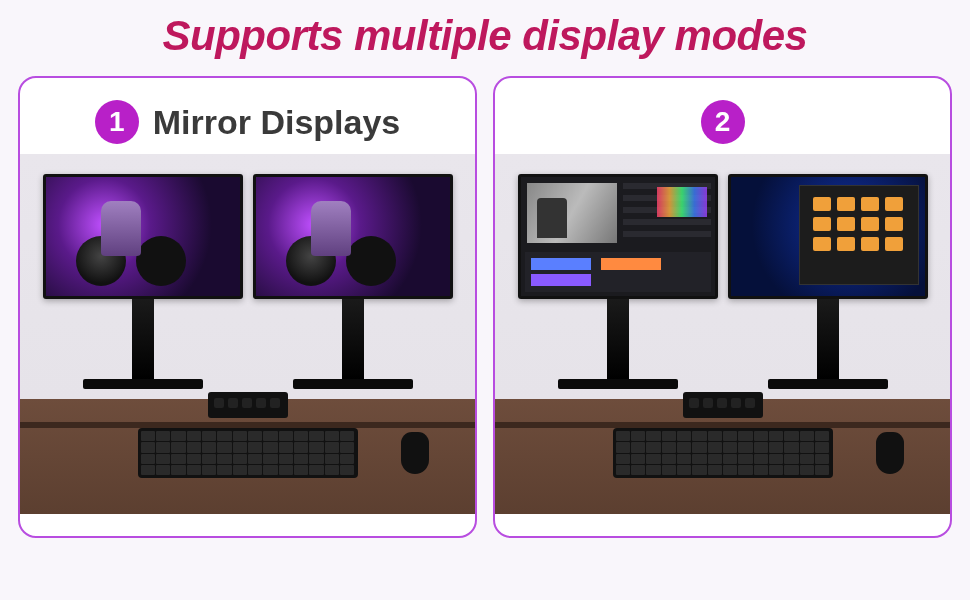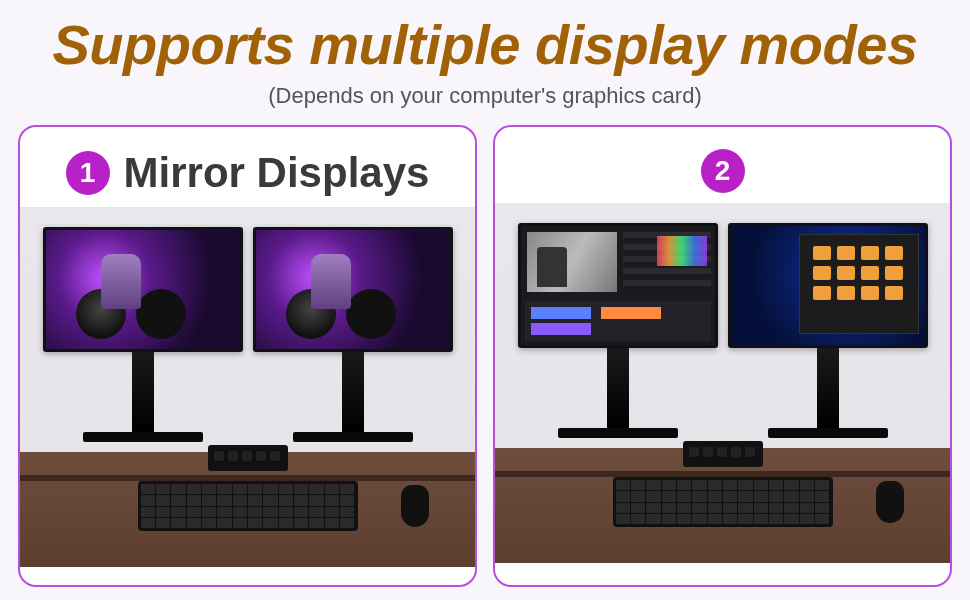--- a/index.html
+++ b/index.html
@@ -9,24 +9,24 @@
     font-family: Arial, Helvetica, sans-serif;
     background: #f9f6fb;
     overflow: hidden;
     position: relative;
   }
   .header {
     text-align: center;
     padding-top: 12px;
   }
   .title {
-    font-size: 56px;
+    font-size: 42px;
     font-weight: 800;
     font-style: italic;
-    color: #a16207;
+    color: #be185d;
     letter-spacing: -0.5px;
   }
   .subtitle {
     font-size: 22px;
     color: #555;
     margin-top: 6px;
   }
   .panels {
     display: flex;
     gap: 16px;
@@ -54,21 +54,21 @@
     border-radius: 50%;
     background: #b820c8;
     color: #fff;
     font-size: 28px;
     font-weight: 800;
     display: flex;
     align-items: center;
     justify-content: center;
   }
   .panel-label {
-    font-size: 42px;
+    font-size: 34px;
     font-weight: 800;
     color: #3a3a3a;
   }
   
   .scene {
     position: relative;
     height: 360px;
     background: linear-gradient(#e9e6ec 0%, #e6e3e9 68%, #6e4d3c 68%, #5c3f30 100%);
   }
   .desk-edge {
@@ -239,21 +239,20 @@
     width: 28px; height: 42px;
     background: #111;
     border-radius: 14px 14px 18px 18px;
   }
 </style>
 </head>
 <body>
 
 <div class="header">
   <div class="title">Supports multiple display modes</div>
-  <div class="subtitle">(Depends on your computer's graphics card)</div>
 </div>
 
 <div class="panels">
 
   <div class="panel">
     <div class="panel-title">
       <div class="num-badge">1</div>
       <div class="panel-label">Mirror Displays</div>
     </div>
     <div class="scene">

